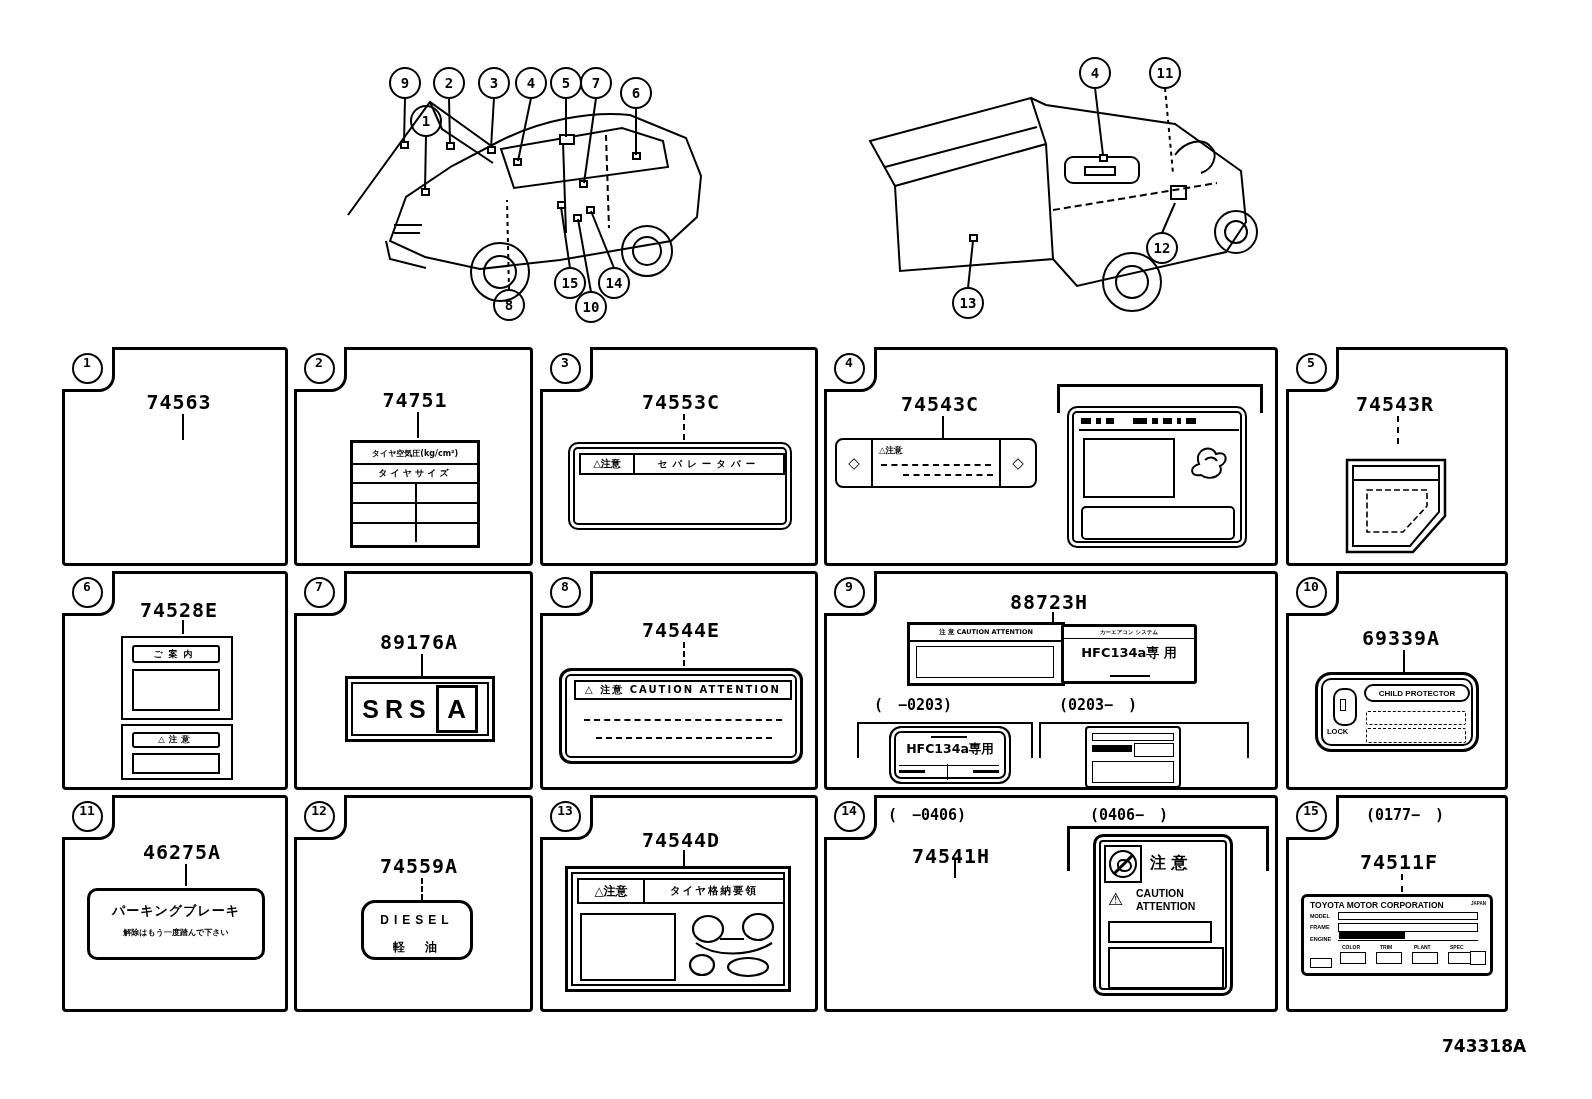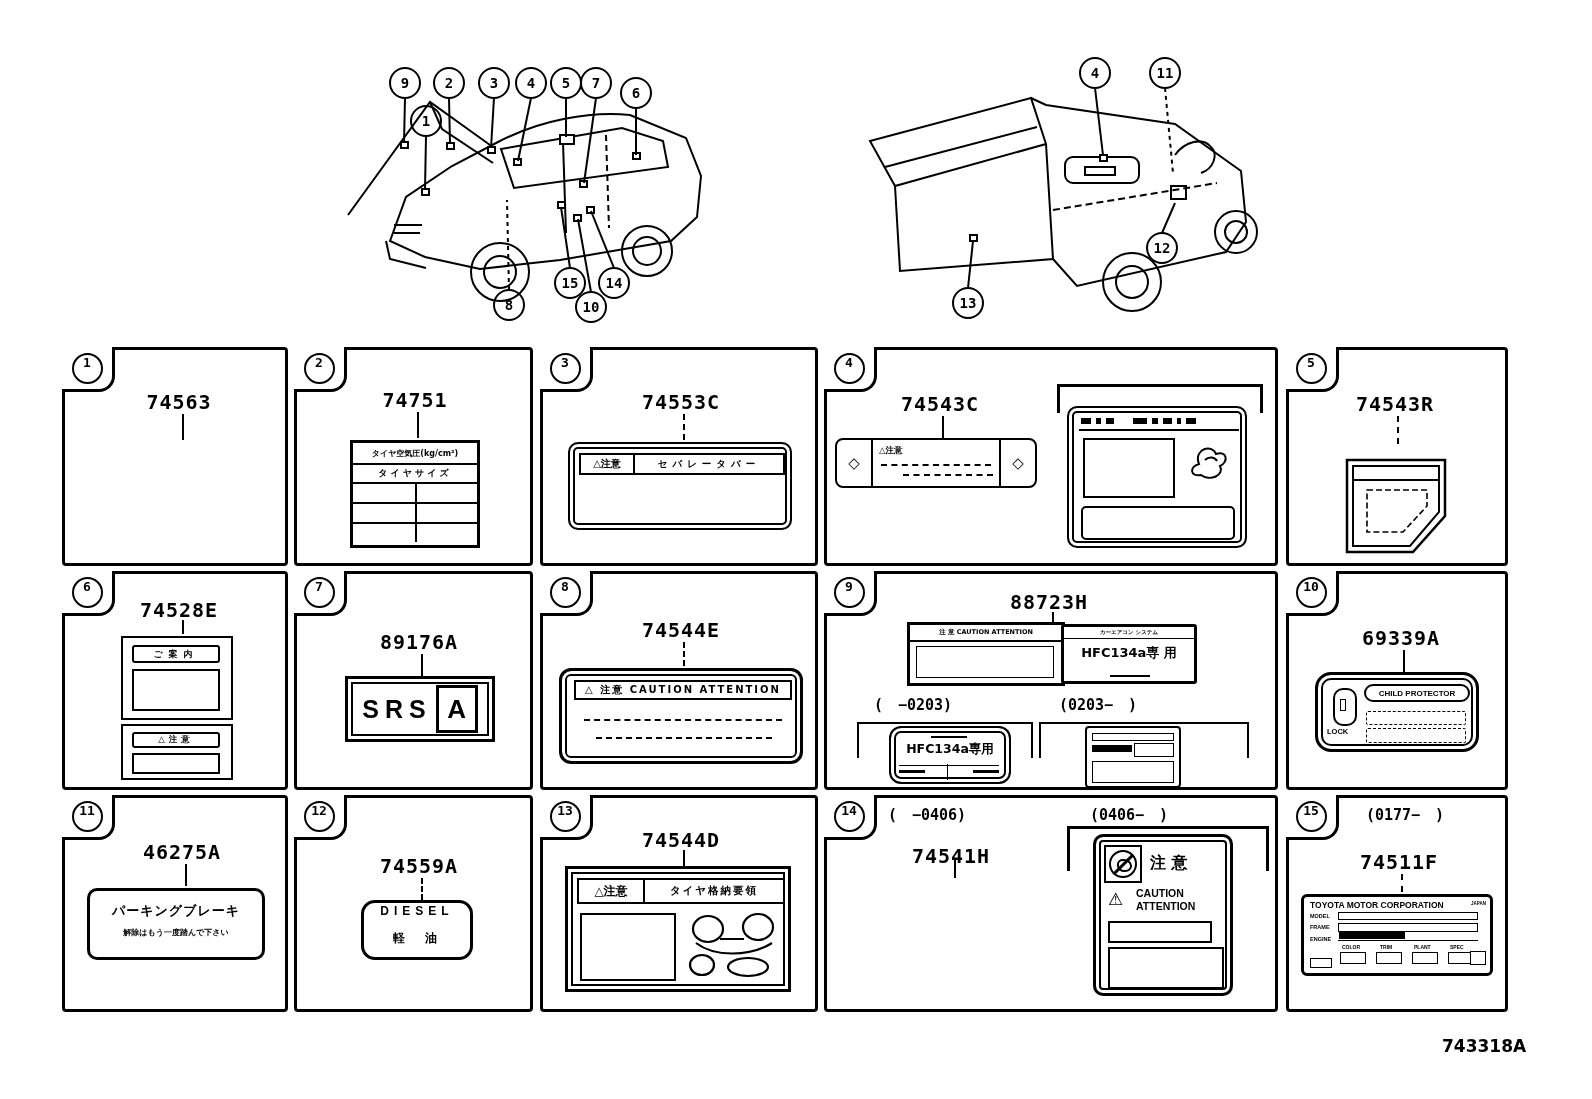--- a/index.html
+++ b/index.html
@@ -367,21 +367,21 @@
     </div>
   </div>
 
   <div class="cell" style="left:294px;top:795px;width:233px;height:211px">
     <div class="badge">
         <span class="circ">12</span>
       </div>
     <div class="part" style="left:122px;top:56px">74559A</div>
     <div class="lead dot" style="left:124px;top:80px;height:22px"></div>
     <div class="lbl" style="left:64px;top:102px;width:112px;height:60px;border-radius:14px;border-width:3px;text-align:center">
-      <div style="margin-top:1px;font:700 12px 'Liberation Sans',sans-serif;letter-spacing:5px">DIESEL</div>
+      <div style="margin-top:10px;font:700 12px 'Liberation Sans',sans-serif;letter-spacing:5px">DIESEL</div>
       <div style="margin-top:12px;font:700 12px 'DejaVu Sans',sans-serif;letter-spacing:4px">軽　油</div>
     </div>
   </div>
 
   <div class="cell" style="left:540px;top:795px;width:272px;height:211px">
     <div class="badge">
         <span class="circ">13</span>
       </div>
     <div class="part" style="left:138px;top:30px">74544D</div>
     <div class="lead" style="left:140px;top:52px;height:16px"></div>

